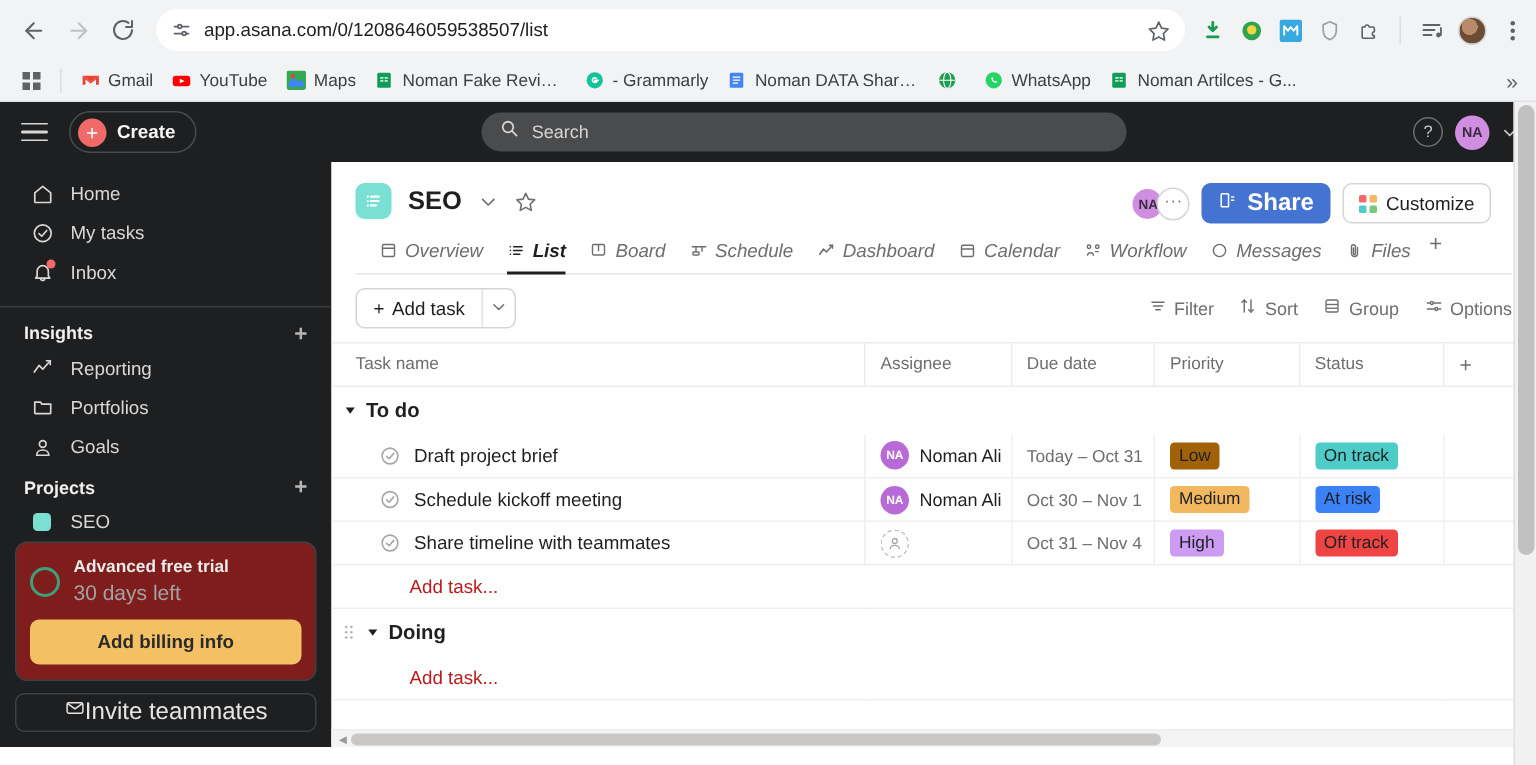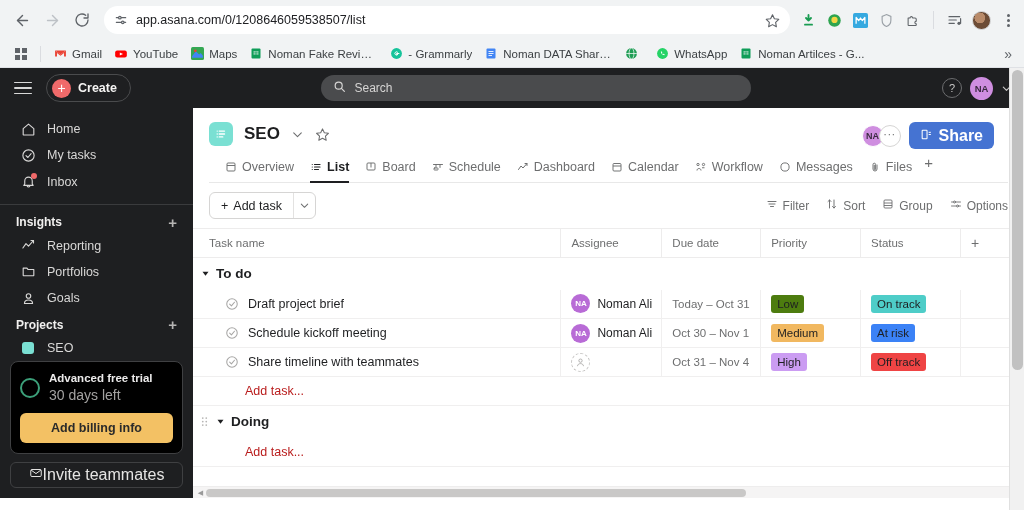--- a/index.html
+++ b/index.html
@@ -95,21 +95,21 @@
     width: 23px; height: 23px; border-radius: 50%; background: #cf8ee0;
     color: #3a2a40; font-size: 9.5px; font-weight: 700;
     display: flex; align-items: center; justify-content: center;
   }
 
   
   #app-body { display: flex; height: 390px; width: 1024px; }
 
   
   #sidebar {
-    width: 193px; background: #1e1f21; flex: none;
+    width: 221px; background: #1e1f21; flex: none;
     display: flex; flex-direction: column; padding-top: 8px; position: relative;
   }
   .nav-item {
     display: flex; align-items: center; gap: 11px; height: 26px;
     padding: 0 14px; color: #d9d8d7; font-size: 12.5px; margin: 2px 6px;
     border-radius: 6px;
   }
   .nav-item .ic { width: 16px; height: 16px; display: flex; align-items: center; justify-content: center; flex: none; position: relative; }
   .badge-dot {
     position: absolute; top: -1px; right: -1px; width: 6px; height: 6px;
@@ -119,21 +119,21 @@
   .sec-head {
     display: flex; align-items: center; justify-content: space-between;
     padding: 0 16px; height: 24px; color: #f1f0ef; font-size: 12px; font-weight: 700;
     margin-top: 3px;
   }
   .sec-head .plus { color: #b6b5b4; font-size: 15px; line-height: 1; }
   .proj-dot { width: 12px; height: 12px; border-radius: 3px; background: #7ae0d3; flex: none; }
 
   .trial-card {
     margin: auto 10px 8px 10px; border: 1px solid #3f4042; border-radius: 8px;
-    padding: 9px 9px 10px 9px; background: #000000;
+    padding: 9px 9px 10px 9px; background: #7f1d1d;
   }
   .trial-top { display: flex; align-items: center; gap: 9px; margin-bottom: 9px; }
   .trial-ring {
     width: 20px; height: 20px; border-radius: 50%;
     border: 2.5px solid #3ca07a; flex: none;
   }
   .trial-title { color: #ebeaea; font-size: 11.5px; font-weight: 600; line-height: 1.25; }
   .trial-sub { color: #a3a2a1; font-size: 14px; line-height: 1.3; }
   .billing-btn {
     width: 100%; height: 30px; background: #f3c164; border-radius: 6px;
@@ -178,21 +178,21 @@
     font-size: 16px; font-weight: 600;
   }
   .custom-btn {
     height: 27px; background: #fff; color: #1e1f21; border: 1px solid #d6d5d4;
     border-radius: 6px; display: flex; align-items: center; gap: 6px;
     padding: 0 10px; font-size: 12.5px;
   }
   .cust-grid { display: grid; grid-template-columns: 5px 5px; grid-template-rows: 5px 5px; gap: 2px; }
   .cust-grid i { display: block; border-radius: 1px; }
 
-  .tab-row { display: flex; align-items: flex-start; gap: 16px; padding: 4px 16px 0 16px; border-bottom: 1px solid #e8e8e8; }
+  .tab-row { display: flex; align-items: flex-start; gap: 16px; padding: 4px 16px 0 16px; border-bottom: 1px solid #e8e8e8; font-style: italic; }
   .tab {
     display: flex; align-items: center; gap: 5px; height: 28px;
     font-size: 12.5px; color: #6d6e6f; padding-bottom: 2px;
     border-bottom: 2px solid transparent; position: relative; top: 1px;
   }
   .tab.active { color: #1e1f21; font-weight: 700; border-bottom-color: #1e1f21; }
   .tab .ti { display: flex; align-items: center; }
   .tab-plus { color: #6d6e6f; font-size: 15px; margin-left: -4px; }
 
   .toolbar { display: flex; align-items: center; padding: 9px 16px 9px 16px; }
@@ -662,20 +662,31 @@
         <div class="share-btn">
           <span>
             <svg width="13" height="13" viewBox="0 0 24 24" fill="none" stroke="#fff" stroke-width="1.9" stroke-linejoin="round">
                 <rect x="4" y="4" width="9" height="16" rx="1"></rect>
                 <line x1="16" y1="8" x2="20" y2="8"></line>
                 <line x1="16" y1="12" x2="20" y2="12"></line>
               </svg>
           </span>
           <span>Share</span>
         </div>
+        <div class="custom-btn">
+          <span>
+            <span class="cust-grid">
+                <i style="background:#f06a6a"></i>
+                <i style="background:#f1b860"></i>
+                <i style="background:#4ecdc8"></i>
+                <i style="background:#7fc67f"></i>
+              </span>
+          </span>
+          <span>Customize</span>
+        </div>
       </div>
 
       <div class="tab-row">
         <div class="tab">
           <span class="ti">
             <svg width="12" height="12" viewBox="0 0 24 24" fill="none" stroke="currentColor" stroke-width="1.9">
                 <rect x="4" y="4" width="16" height="16" rx="2"></rect>
                 <line x1="4" y1="9" x2="20" y2="9"></line>
               </svg>
           </span>
@@ -866,21 +877,21 @@
             <td>
               <div class="assignee-cell">
                 <span class="av-sm">NA</span>
                 <span class="assignee-name">Noman Ali</span>
               </div>
             </td>
             <td>
               <span class="due-txt">Today – Oct 31</span>
             </td>
             <td>
-              <span class="chip" style="background:#4d7c0f">Low</span>
+              <span class="chip" style="background:#a16207">Low</span>
             </td>
             <td>
               <span class="chip" style="background:#4ecdc8">On track</span>
             </td>
             <td></td>
           </tr>
 
           <tr>
             <td>
               <div class="task-cell">

